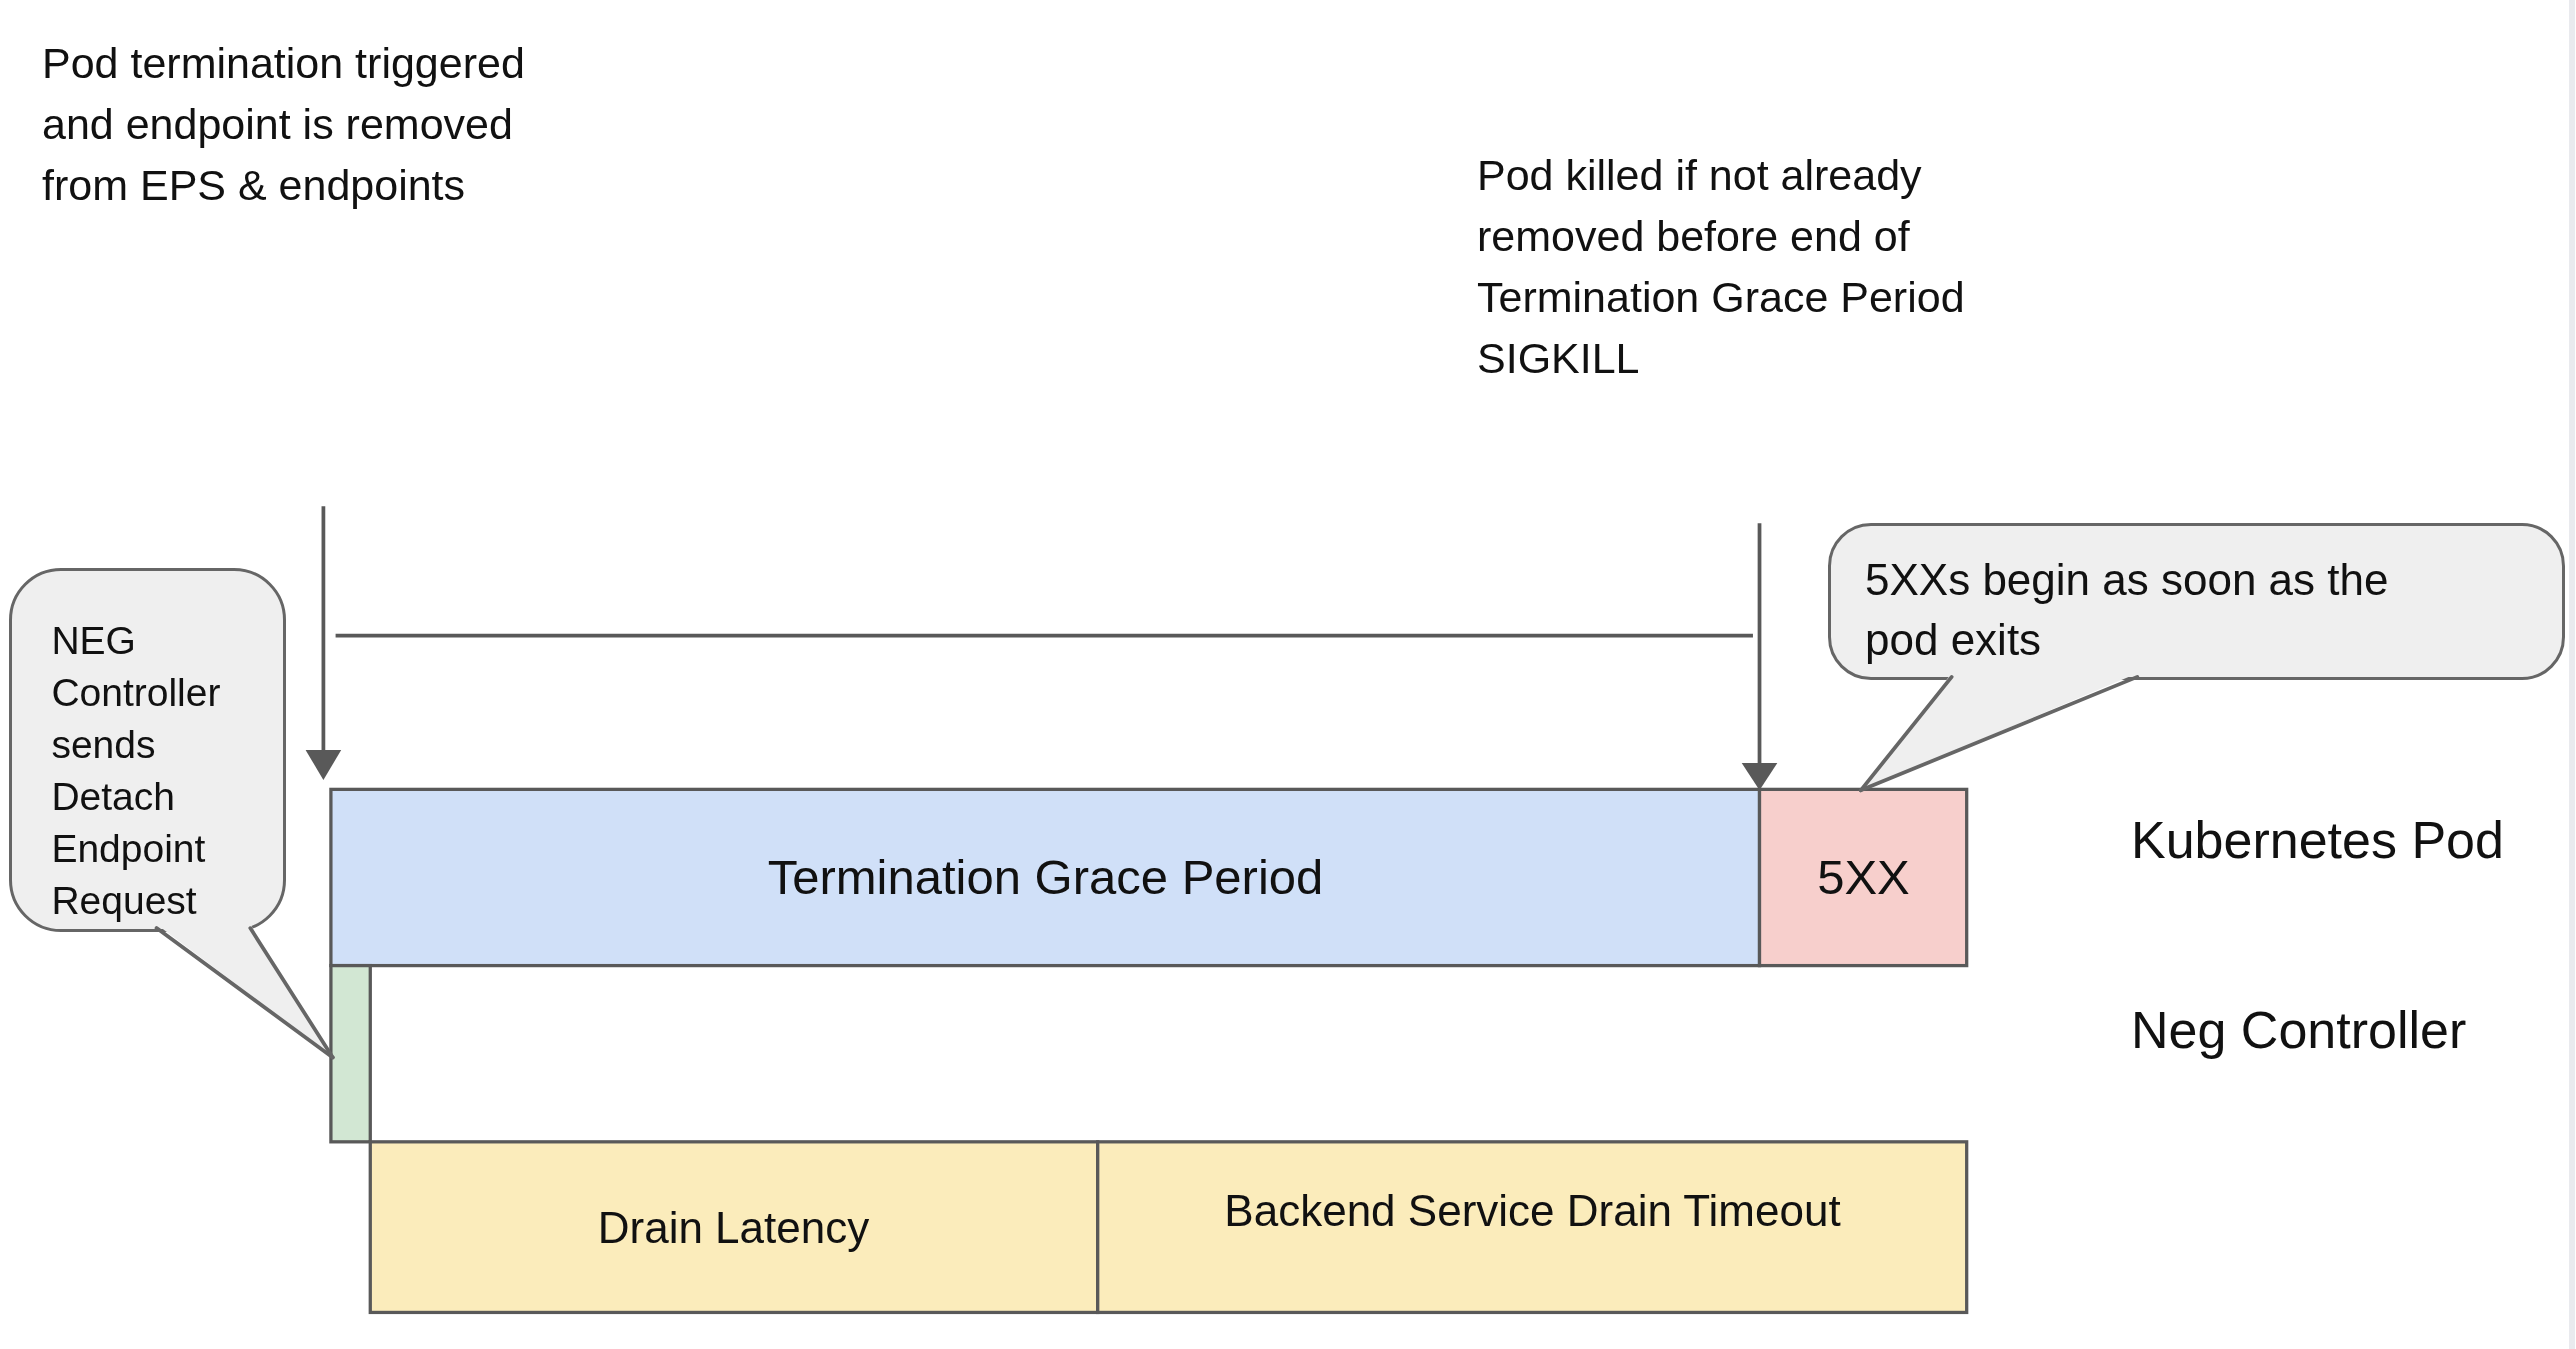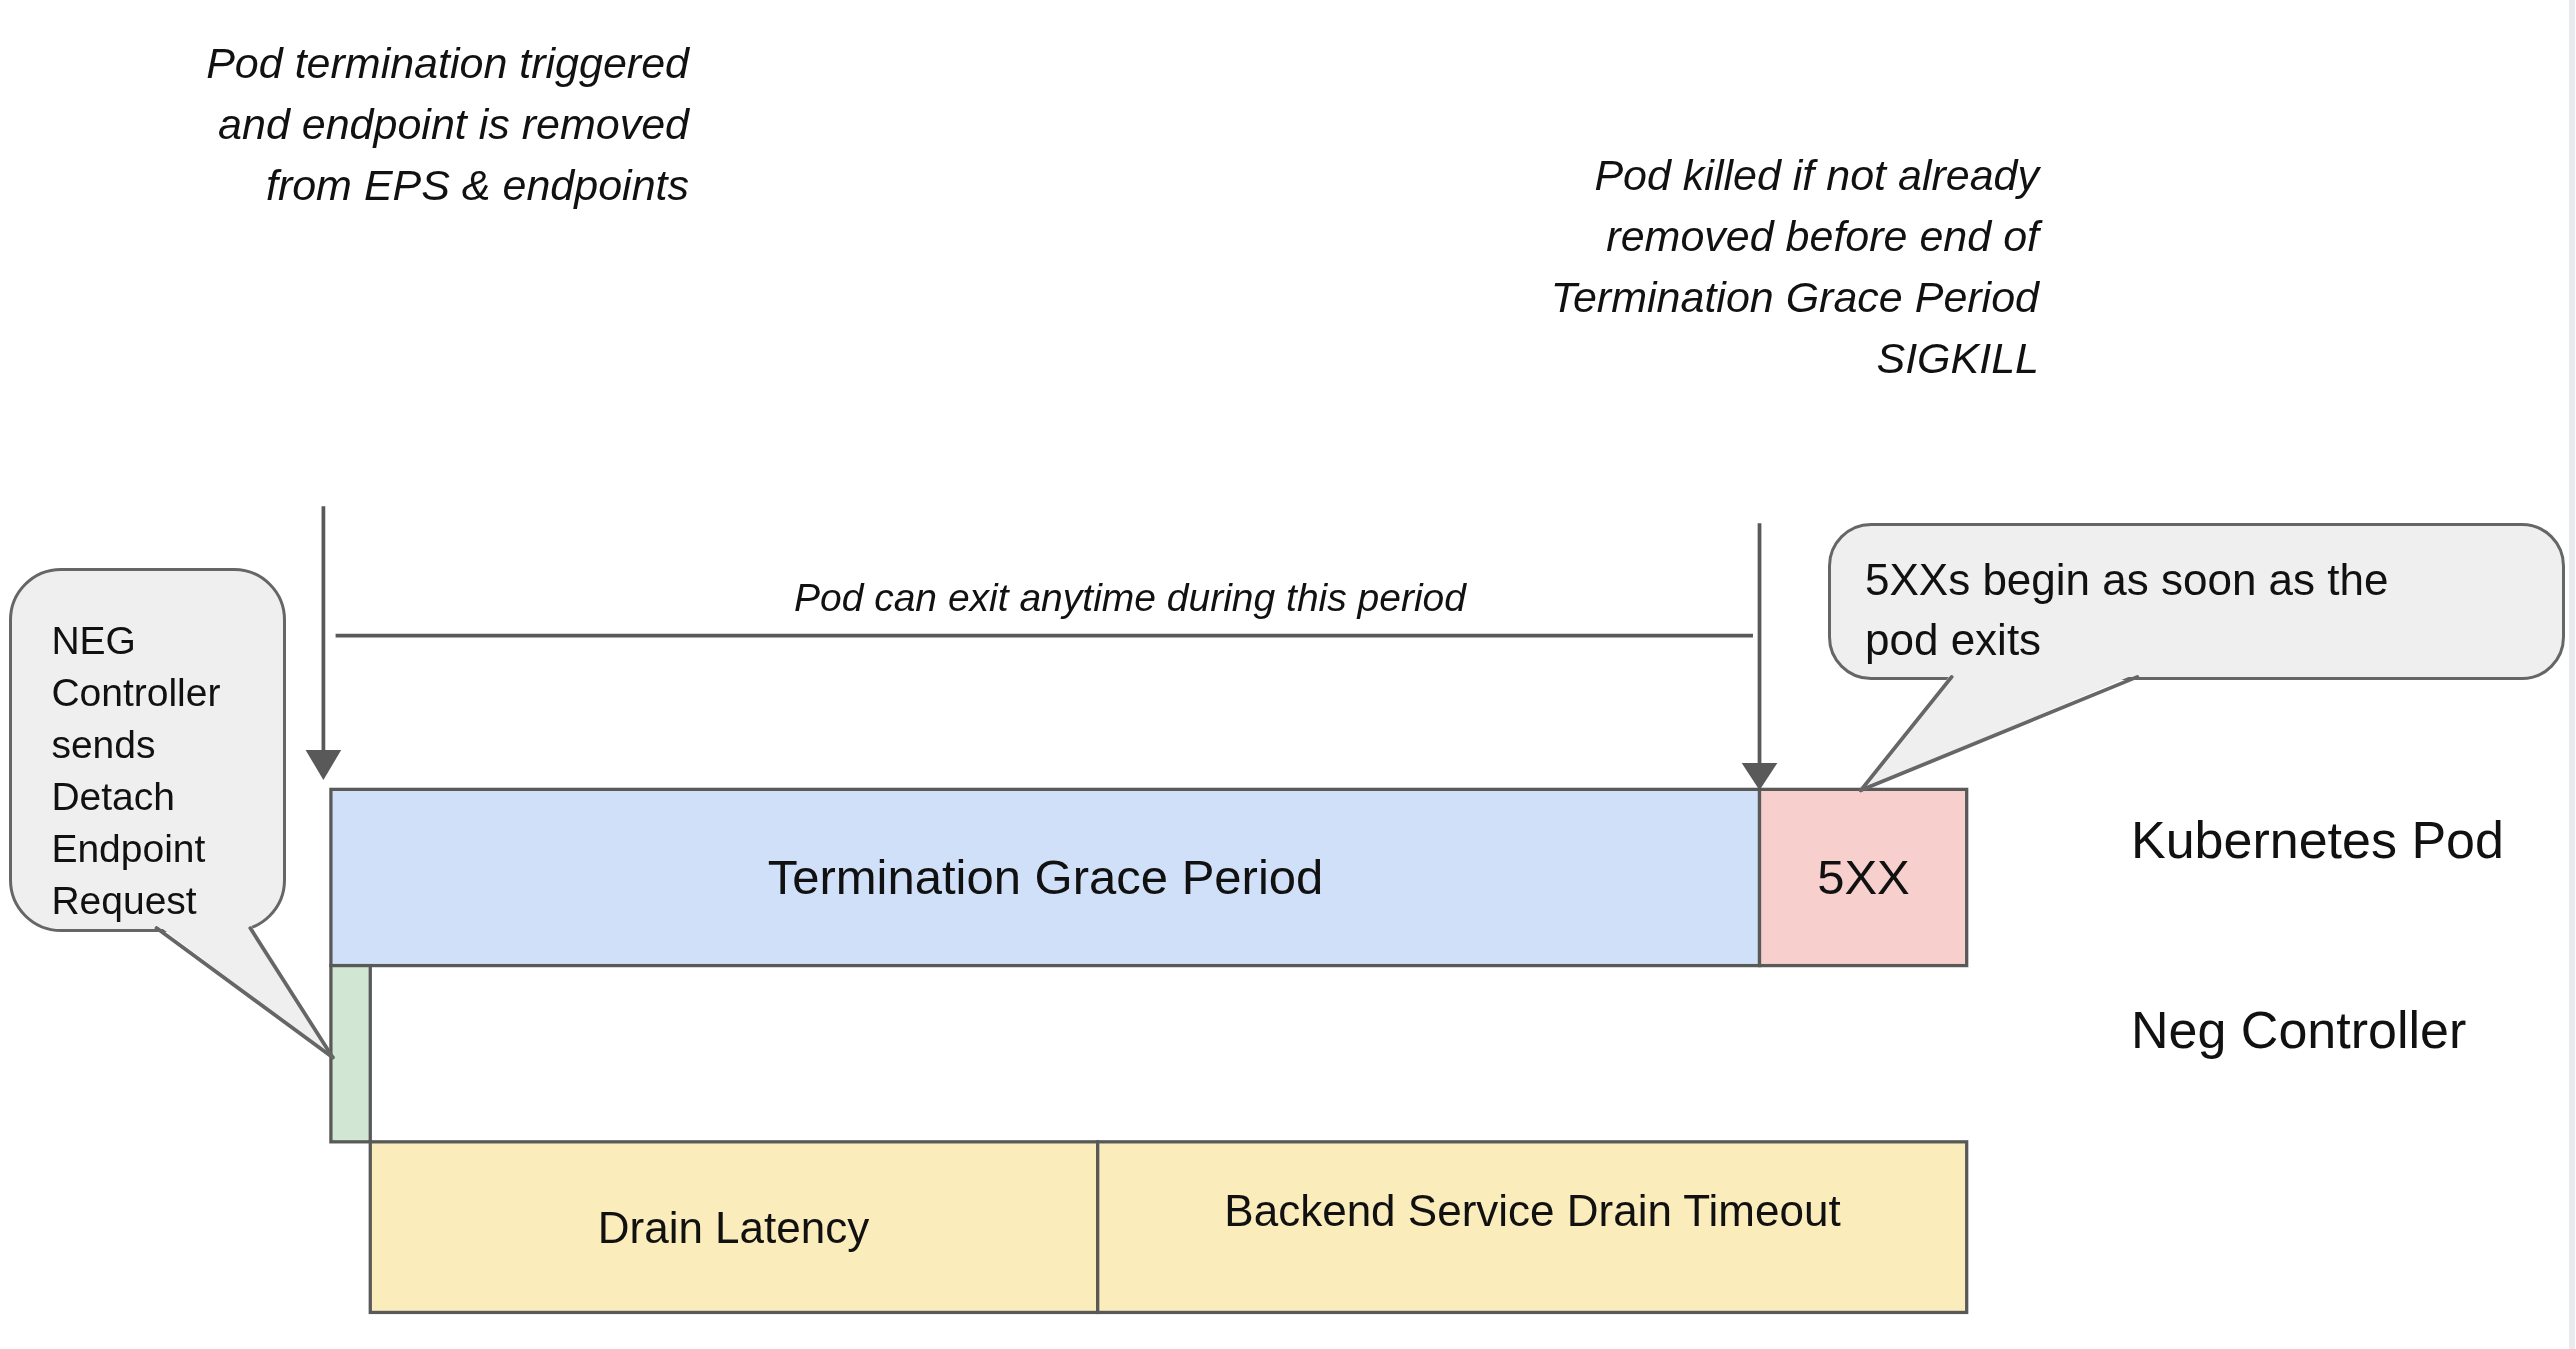--- a/index.html
+++ b/index.html
@@ -2,21 +2,21 @@
 <html style="--c-blue: #d0e0f8; --c-pink: #f7cfcc; --c-green: #d2e7d3; --c-yellow: #fbecbb; --c-stroke: #595959; --c-bubble-fill: #efefef; --c-bubble-border: #666666; --c-text: #111111;font-size:15px"><head>
 <meta charset="utf-8">
 <style>
   html,body{margin:0;padding:0;background:#ffffff;}
   body{font-family:"Liberation Sans", sans-serif; color:var(--c-text,#111);}
   .canvas{position:relative;width:2576px;height:1350px;background:#fff;overflow:hidden;}
 
   
   .abs{position:absolute;}
   .prelines{white-space:pre-line;}
-  .center{text-align:right;font-style:italic;}
+  .center{text-align:left;}
 
   
   .anno{font-size:43px;line-height:61px;letter-spacing:0;}
   #anno-pod-termination{left:42px;top:33px;width:647px;}
   #anno-pod-signaled{left:42px;top:269px;width:647px;}
   #anno-pod-killed{left:1477px;top:145px;width:562px;}
   #measure-label{left:622px;top:577px;width:844px;font-size:39px;line-height:41px;}
 
   
   svg.layer{position:absolute;left:0;top:0;pointer-events:none;}
@@ -66,21 +66,20 @@
   <div id="anno-pod-termination" class="abs anno center prelines">Pod termination triggered
 and endpoint is removed
 from EPS &amp; endpoints</div>
 
 
   <div id="anno-pod-killed" class="abs anno center prelines">Pod killed if not already
 removed before end of
 Termination Grace Period
 SIGKILL</div>
 
-  <div id="measure-label" class="abs center">Pod can exit anytime during this period</div>
 
   <svg id="bars-layer" class="layer" width="2576" height="1350" viewBox="0 0 2748 1440">
 
     <rect class="r-blue" x="353" y="842" width="1524" height="188"></rect>
     <rect class="r-pink" x="1877" y="842" width="221" height="188"></rect>
     <rect class="r-green" x="353" y="1030" width="42" height="188"></rect>
     <rect class="r-yellow" x="395" y="1218" width="776" height="182"></rect>
     <rect class="r-yellow" x="1171" y="1218" width="927" height="182"></rect>
 
     <line class="ln" x1="345" y1="540" x2="345" y2="802"></line>

